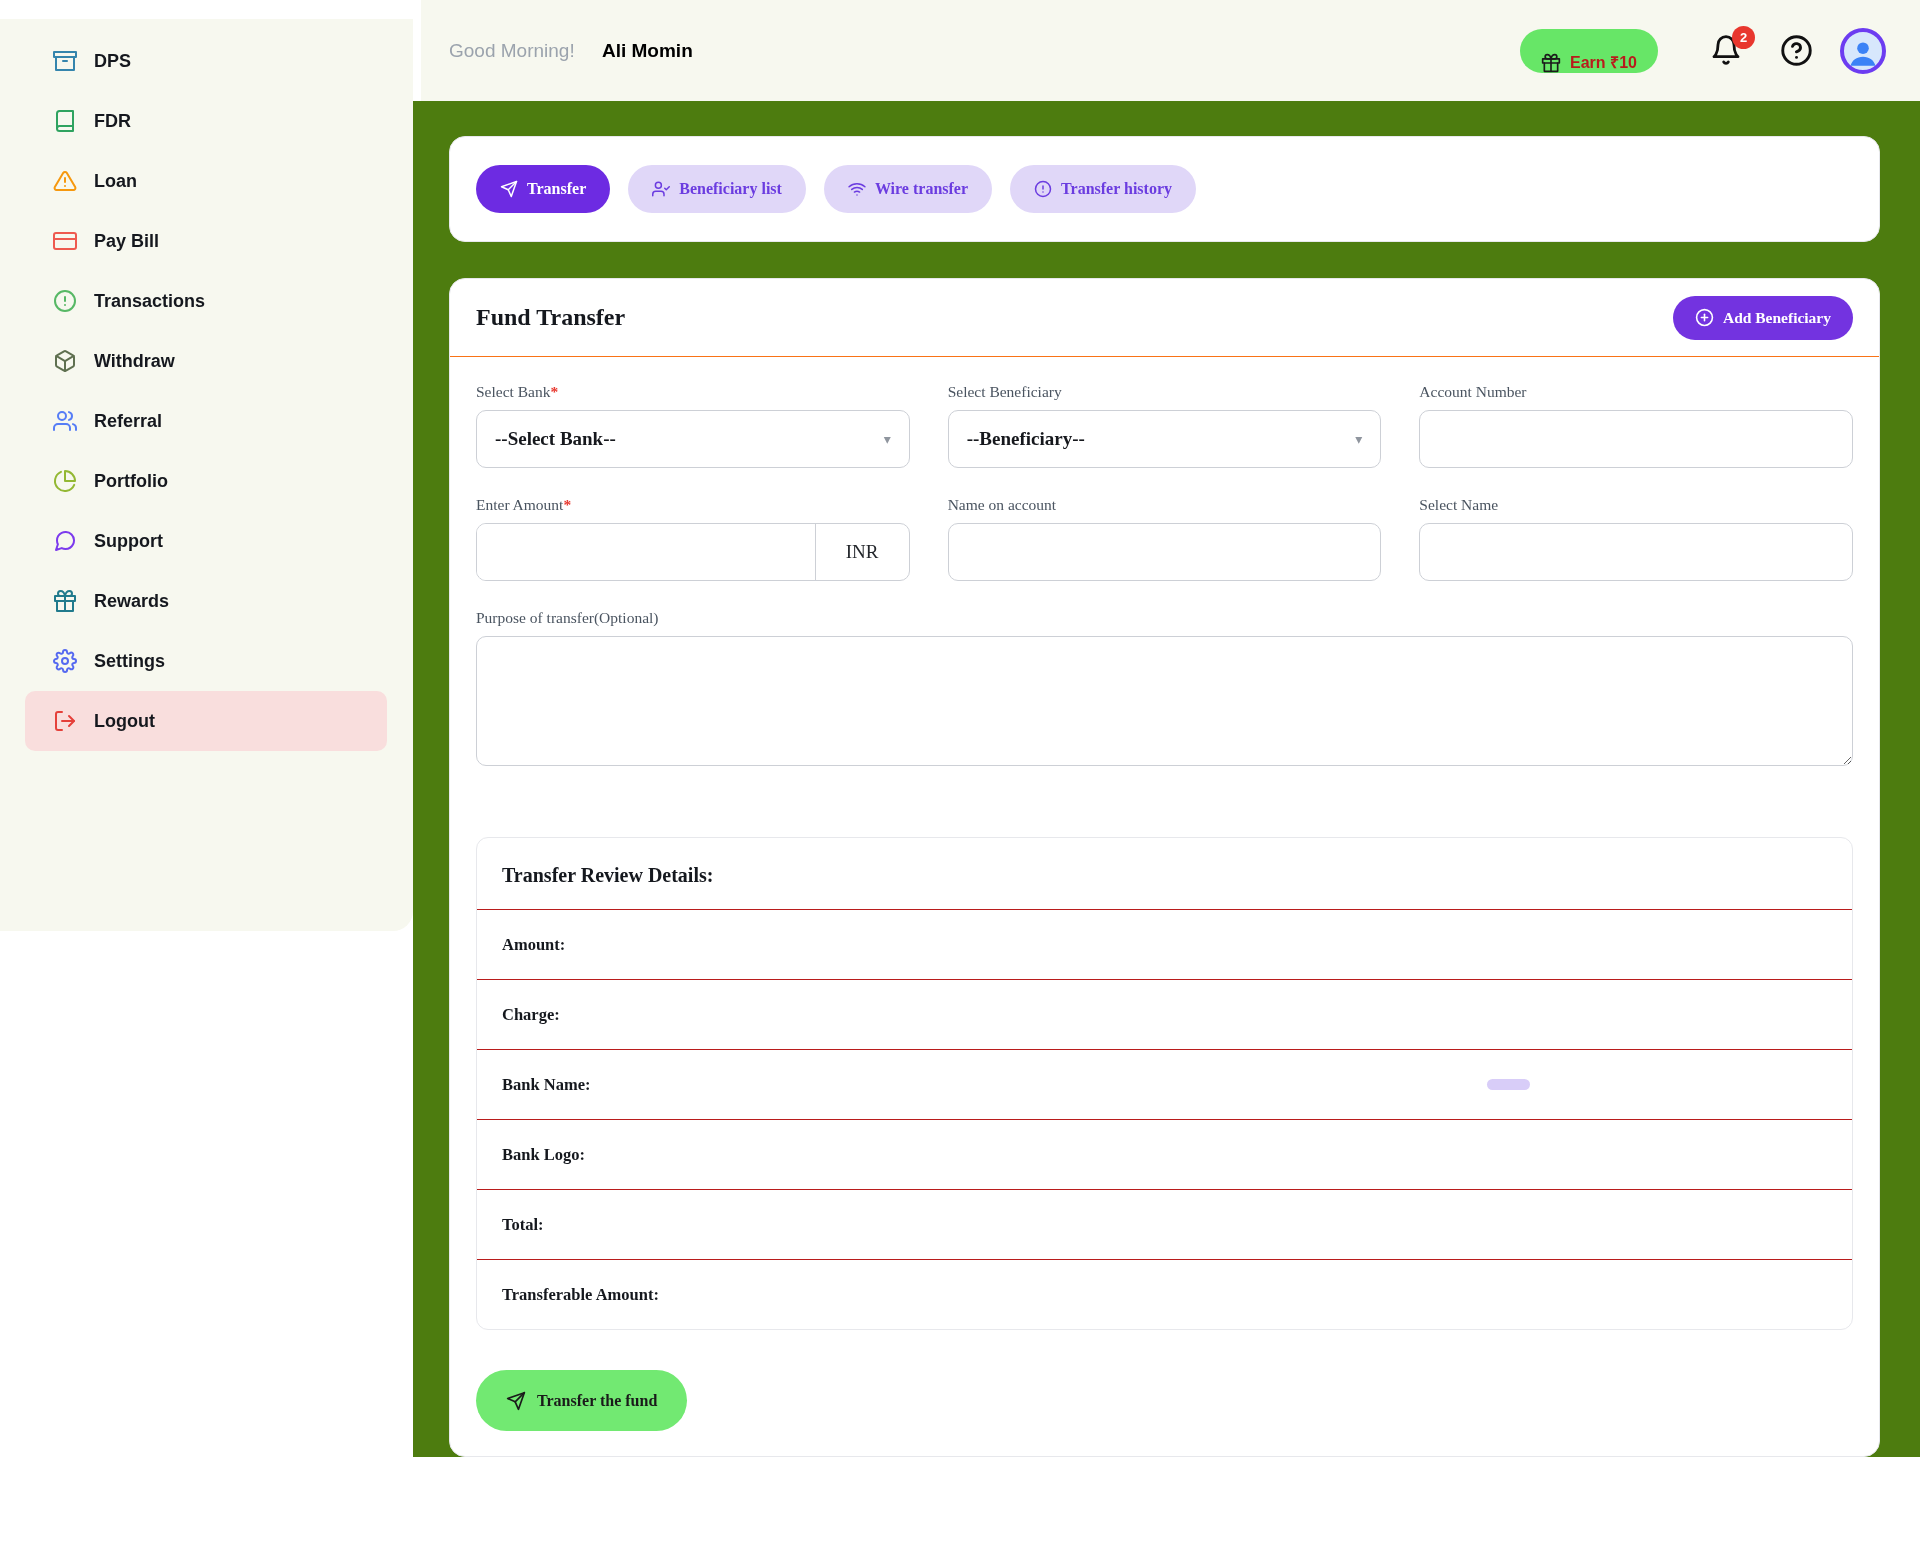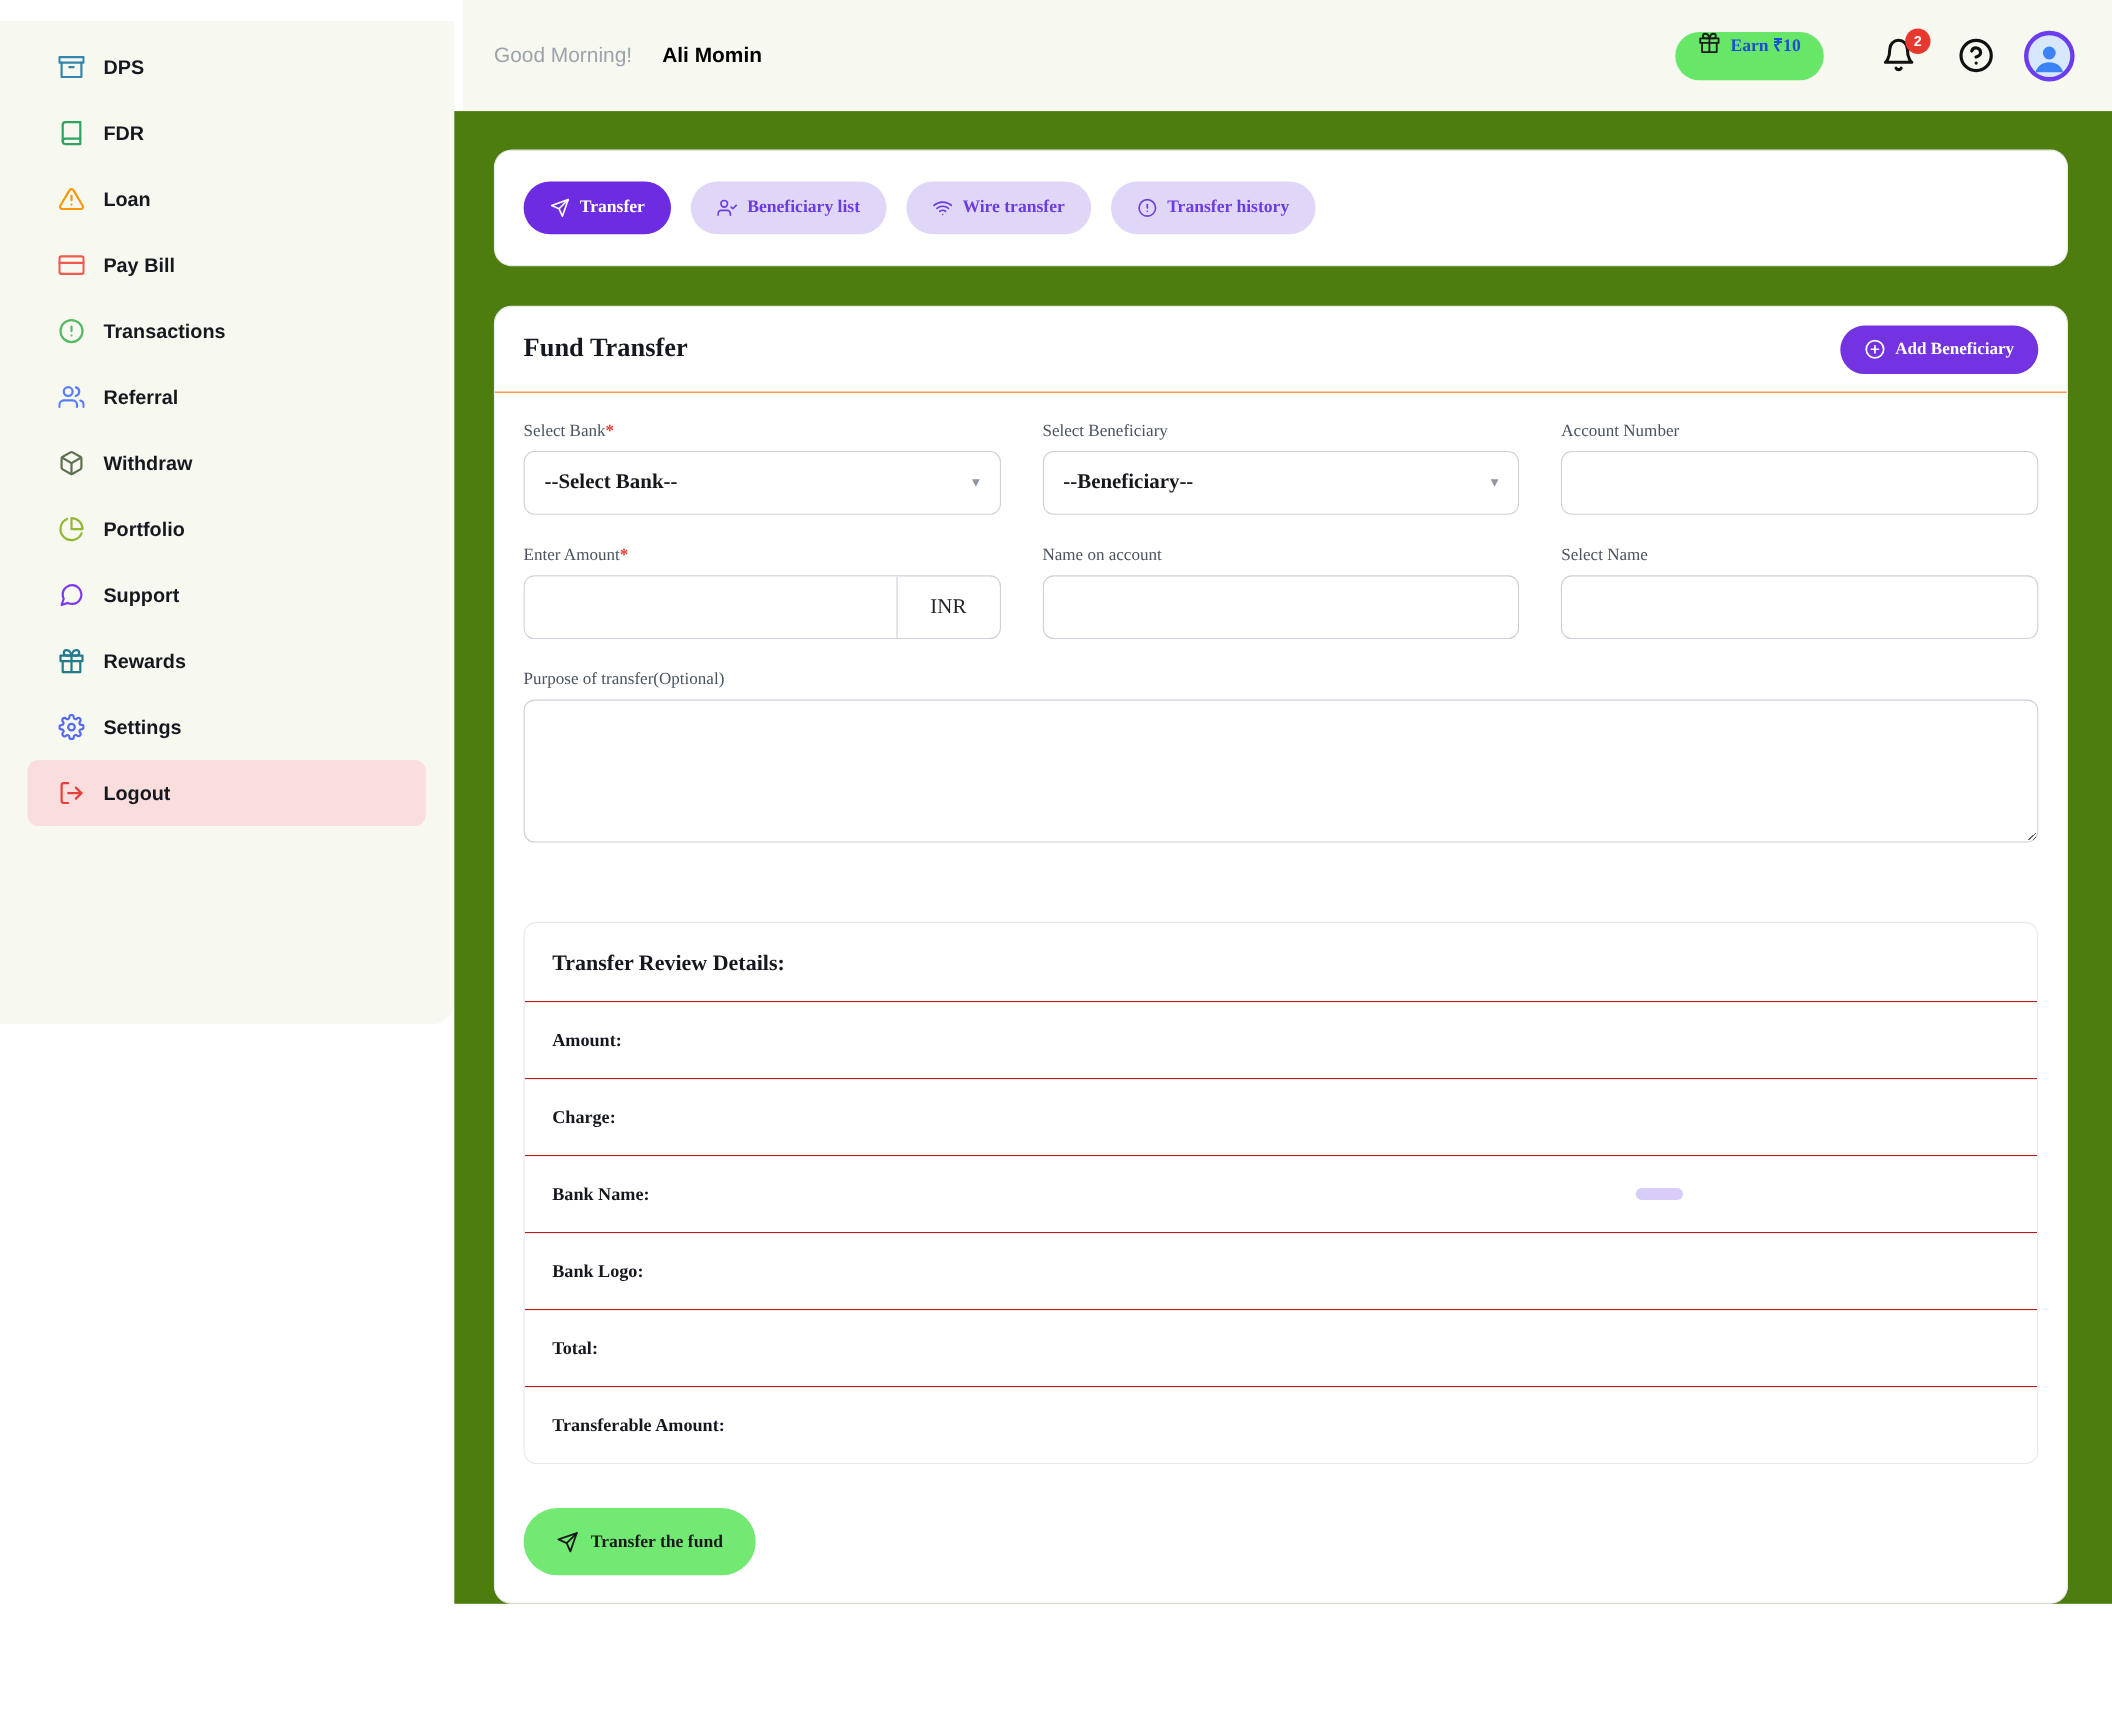--- a/index.html
+++ b/index.html
@@ -21,23 +21,23 @@
   .c-trans{color:#57b865}.c-withdraw{color:#5f7050}.c-referral{color:#567df6}.c-portfolio{color:#93b833}
   .c-rewards{color:#217b8d}.c-support{color:#7c3aed}.c-settings{color:#5569f0}.c-logout{color:#e5403a}
 
   
   .header { position:absolute; left:421px; top:0; right:0; height:101px; background:#f7f8ef;
     display:flex; align-items:center; padding:0 34px 0 28px; }
   .greet { font-size:19px; }
   .greet .hi { color:#9ba3ad; font-weight:400; }
   .greet .user { color:#000000; font-weight:700; margin-left:22px; }
   .hspacer { flex:1; }
-  .earn-pill { display:inline-flex; align-items:flex-start; gap:9px; height:44px; padding:0 21px;
+  .earn-pill { display:inline-flex; align-items:flex-end; gap:9px; height:44px; padding:0 21px;
     background:#67e667; border:none; border-radius:22px; font-size:16px; font-weight:700;
-    color:#1d4ed8; cursor:pointer; font-family:Liberation Serif, serif; }
+    color:#b91c1c; cursor:pointer; font-family:Liberation Sans, sans-serif; }
   .earn-pill svg { width:20px; height:20px; color:#1b1b1b; }
   .bell-wrap { position:relative; margin-left:52px; width:34px; height:34px; cursor:pointer; }
   .bell-wrap svg { width:32px; height:32px; color:#111; }
   .badge { position:absolute; top:-8px; right:-11px; min-width:23px; height:23px; border-radius:50%;
     background:#e8372e; color:#fff; font-size:13px; font-weight:700; display:flex;
     align-items:center; justify-content:center; }
   .help-wrap { margin-left:36px; width:34px; height:34px; cursor:pointer; }
   .help-wrap svg { width:33px; height:33px; color:#111; }
   .avatar { margin-left:26px; width:46px; height:46px; border-radius:50%; border:4px solid #6c3cf1;
     background:#d7e7fc; overflow:hidden; display:flex; align-items:flex-end; justify-content:center; cursor:pointer; }
@@ -133,35 +133,35 @@
   </div>
   <div class="side-item">
     <svg class="c-trans" viewBox="0 0 24 24" fill="none" stroke="currentColor" stroke-width="2" stroke-linecap="round" stroke-linejoin="round">
         <circle cx="12" cy="12" r="10"></circle>
         <line x1="12" y1="8" x2="12" y2="12"></line>
         <line x1="12" y1="16" x2="12.01" y2="16"></line>
       </svg>
     <span class="lbl">Transactions</span>
   </div>
   <div class="side-item">
+    <svg class="c-withdraw" viewBox="0 0 24 24" fill="none" stroke="currentColor" stroke-width="2" stroke-linecap="round" stroke-linejoin="round">
+        <path d="M21 16V8a2 2 0 0 0-1-1.73l-7-4a2 2 0 0 0-2 0l-7 4A2 2 0 0 0 3 8v8a2 2 0 0 0 1 1.73l7 4a2 2 0 0 0 2 0l7-4A2 2 0 0 0 21 16z"></path>
+        <polyline points="3.27 6.96 12 12.01 20.73 6.96"></polyline>
+        <line x1="12" y1="22.08" x2="12" y2="12"></line>
+      </svg>
+    <span class="lbl">Withdraw</span>
+  </div>
+  <div class="side-item">
     <svg class="c-referral" viewBox="0 0 24 24" fill="none" stroke="currentColor" stroke-width="2" stroke-linecap="round" stroke-linejoin="round">
         <path d="M17 21v-2a4 4 0 0 0-4-4H5a4 4 0 0 0-4 4v2"></path>
         <circle cx="9" cy="7" r="4"></circle>
         <path d="M23 21v-2a4 4 0 0 0-3-3.87"></path>
         <path d="M16 3.13a4 4 0 0 1 0 7.75"></path>
       </svg>
     <span class="lbl">Referral</span>
-  </div>
-  <div class="side-item">
-    <svg class="c-withdraw" viewBox="0 0 24 24" fill="none" stroke="currentColor" stroke-width="2" stroke-linecap="round" stroke-linejoin="round">
-        <path d="M21 16V8a2 2 0 0 0-1-1.73l-7-4a2 2 0 0 0-2 0l-7 4A2 2 0 0 0 3 8v8a2 2 0 0 0 1 1.73l7 4a2 2 0 0 0 2 0l7-4A2 2 0 0 0 21 16z"></path>
-        <polyline points="3.27 6.96 12 12.01 20.73 6.96"></polyline>
-        <line x1="12" y1="22.08" x2="12" y2="12"></line>
-      </svg>
-    <span class="lbl">Withdraw</span>
   </div>
   <div class="side-item">
     <svg class="c-portfolio" viewBox="0 0 24 24" fill="none" stroke="currentColor" stroke-width="2" stroke-linecap="round" stroke-linejoin="round">
         <path d="M21.21 15.89A10 10 0 1 1 8 2.83"></path>
         <path d="M22 12A10 10 0 0 0 12 2v10z"></path>
       </svg>
     <span class="lbl">Portfolio</span>
   </div>
   <div class="side-item">
     <svg class="c-support" viewBox="0 0 24 24" fill="none" stroke="currentColor" stroke-width="2" stroke-linecap="round" stroke-linejoin="round">

